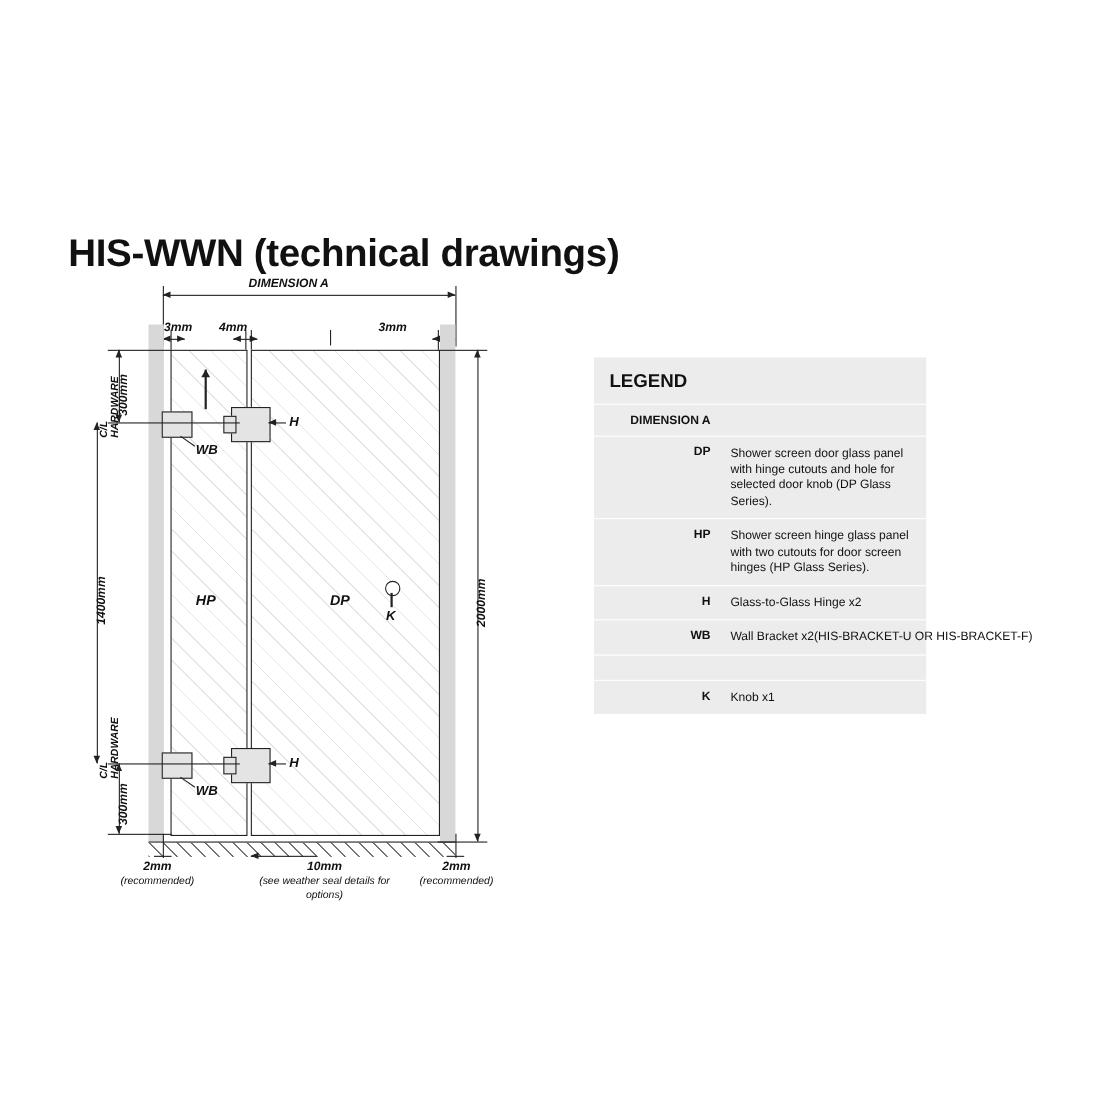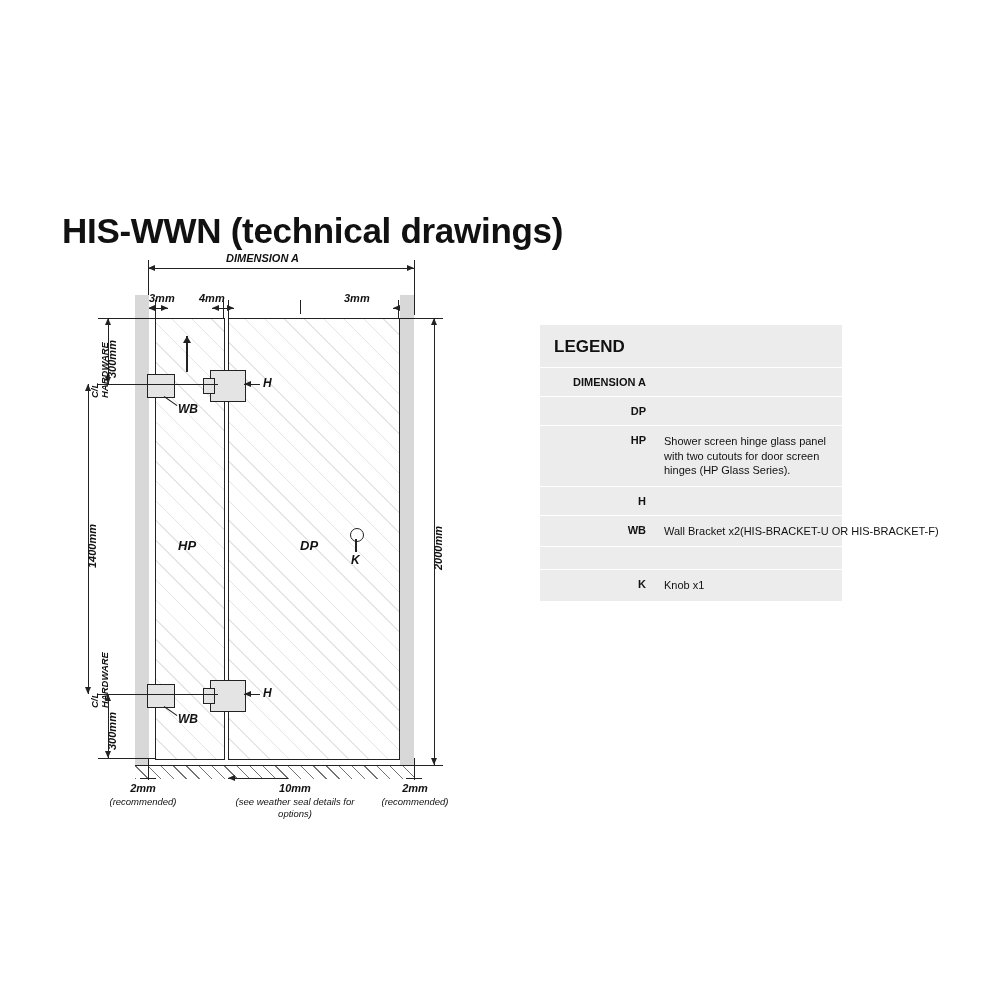--- a/index.html
+++ b/index.html
@@ -227,27 +227,29 @@
 </div>
 
 <div class="legend">
   <div class="legend-title">LEGEND</div>
 
   <div class="legend-row">
     <div class="key">DIMENSION A</div>
   </div>
   <div class="legend-row">
     <div class="key">DP</div>
+    <div class="val">Shower screen door glass panel with hinge cutouts and hole for selected door knob (DP Glass Series).</div>
   </div>
   <div class="legend-row">
     <div class="key">HP</div>
     <div class="val">Shower screen hinge glass panel with two cutouts for door screen hinges (HP Glass Series).</div>
   </div>
   <div class="legend-row">
     <div class="key">H</div>
+    <div class="val">Glass-to-Glass Hinge x2</div>
   </div>
   <div class="legend-row wide">
     <div class="key">WB</div>
     <div class="val">Wall Bracket x2(HIS-BRACKET-U OR HIS-BRACKET-F)</div>
   </div>
   <div class="legend-row spacer">
     <div class="key"></div>
     <div class="val"></div>
   </div>
   <div class="legend-row">

